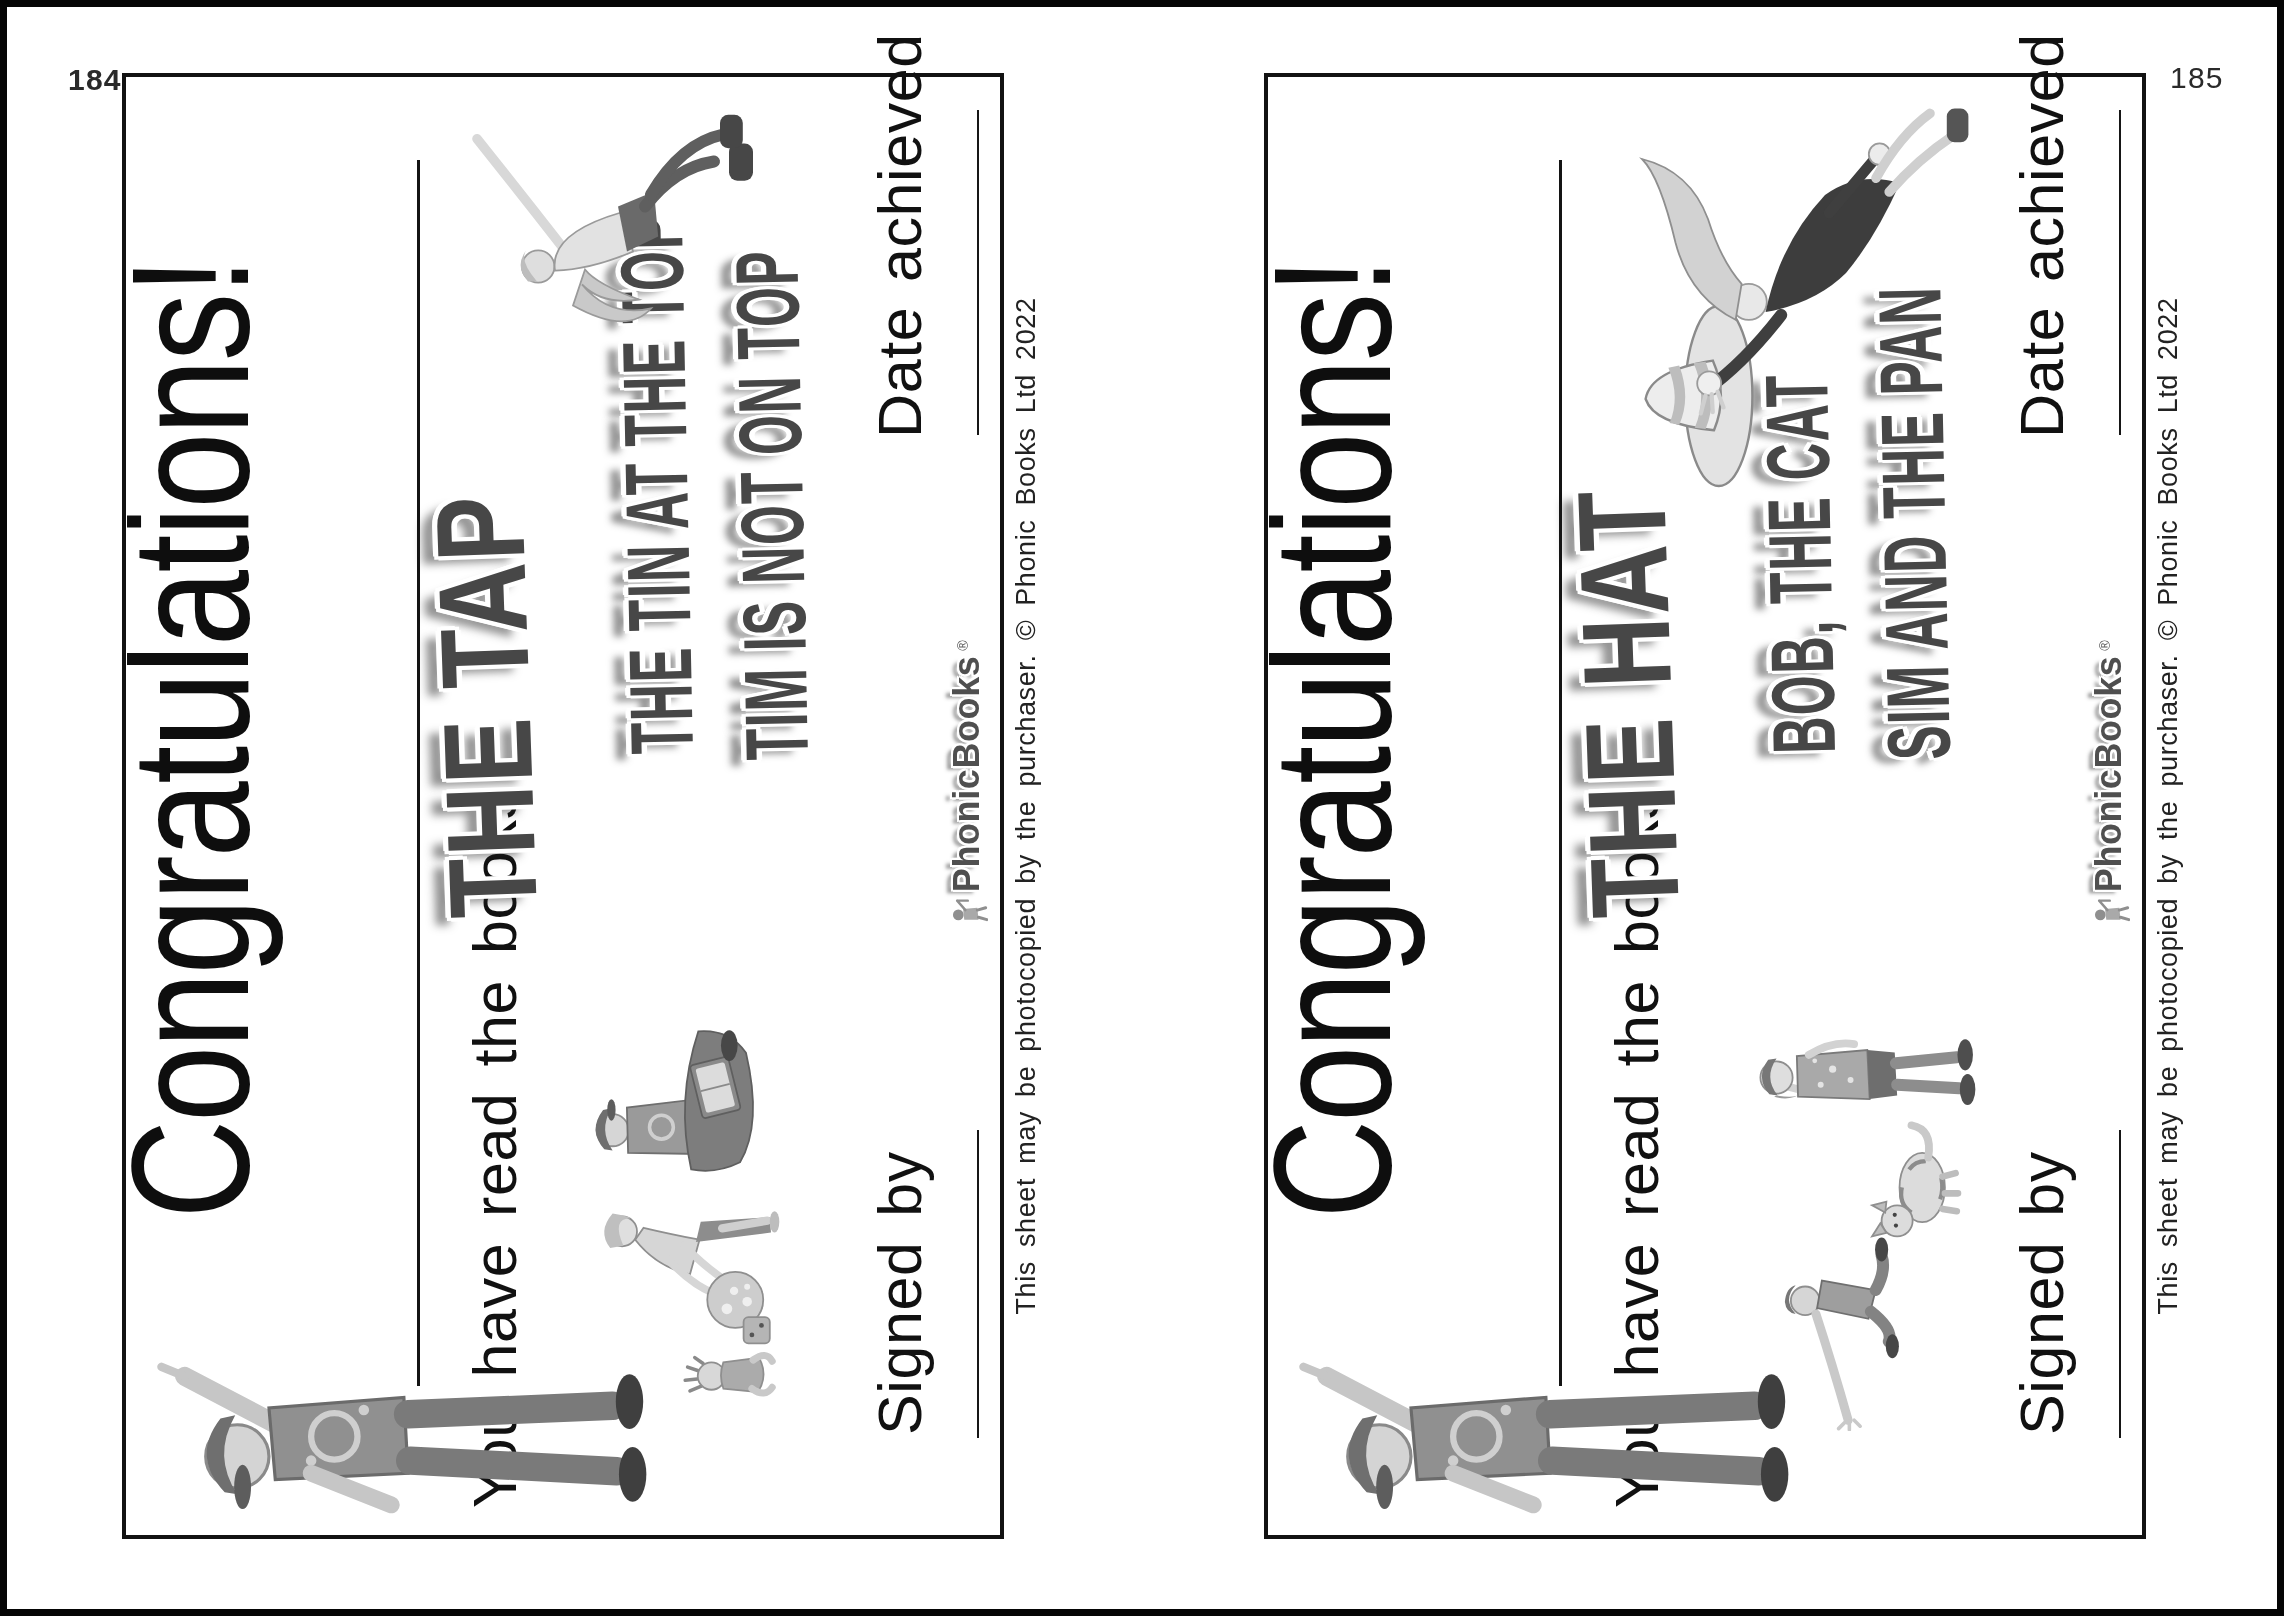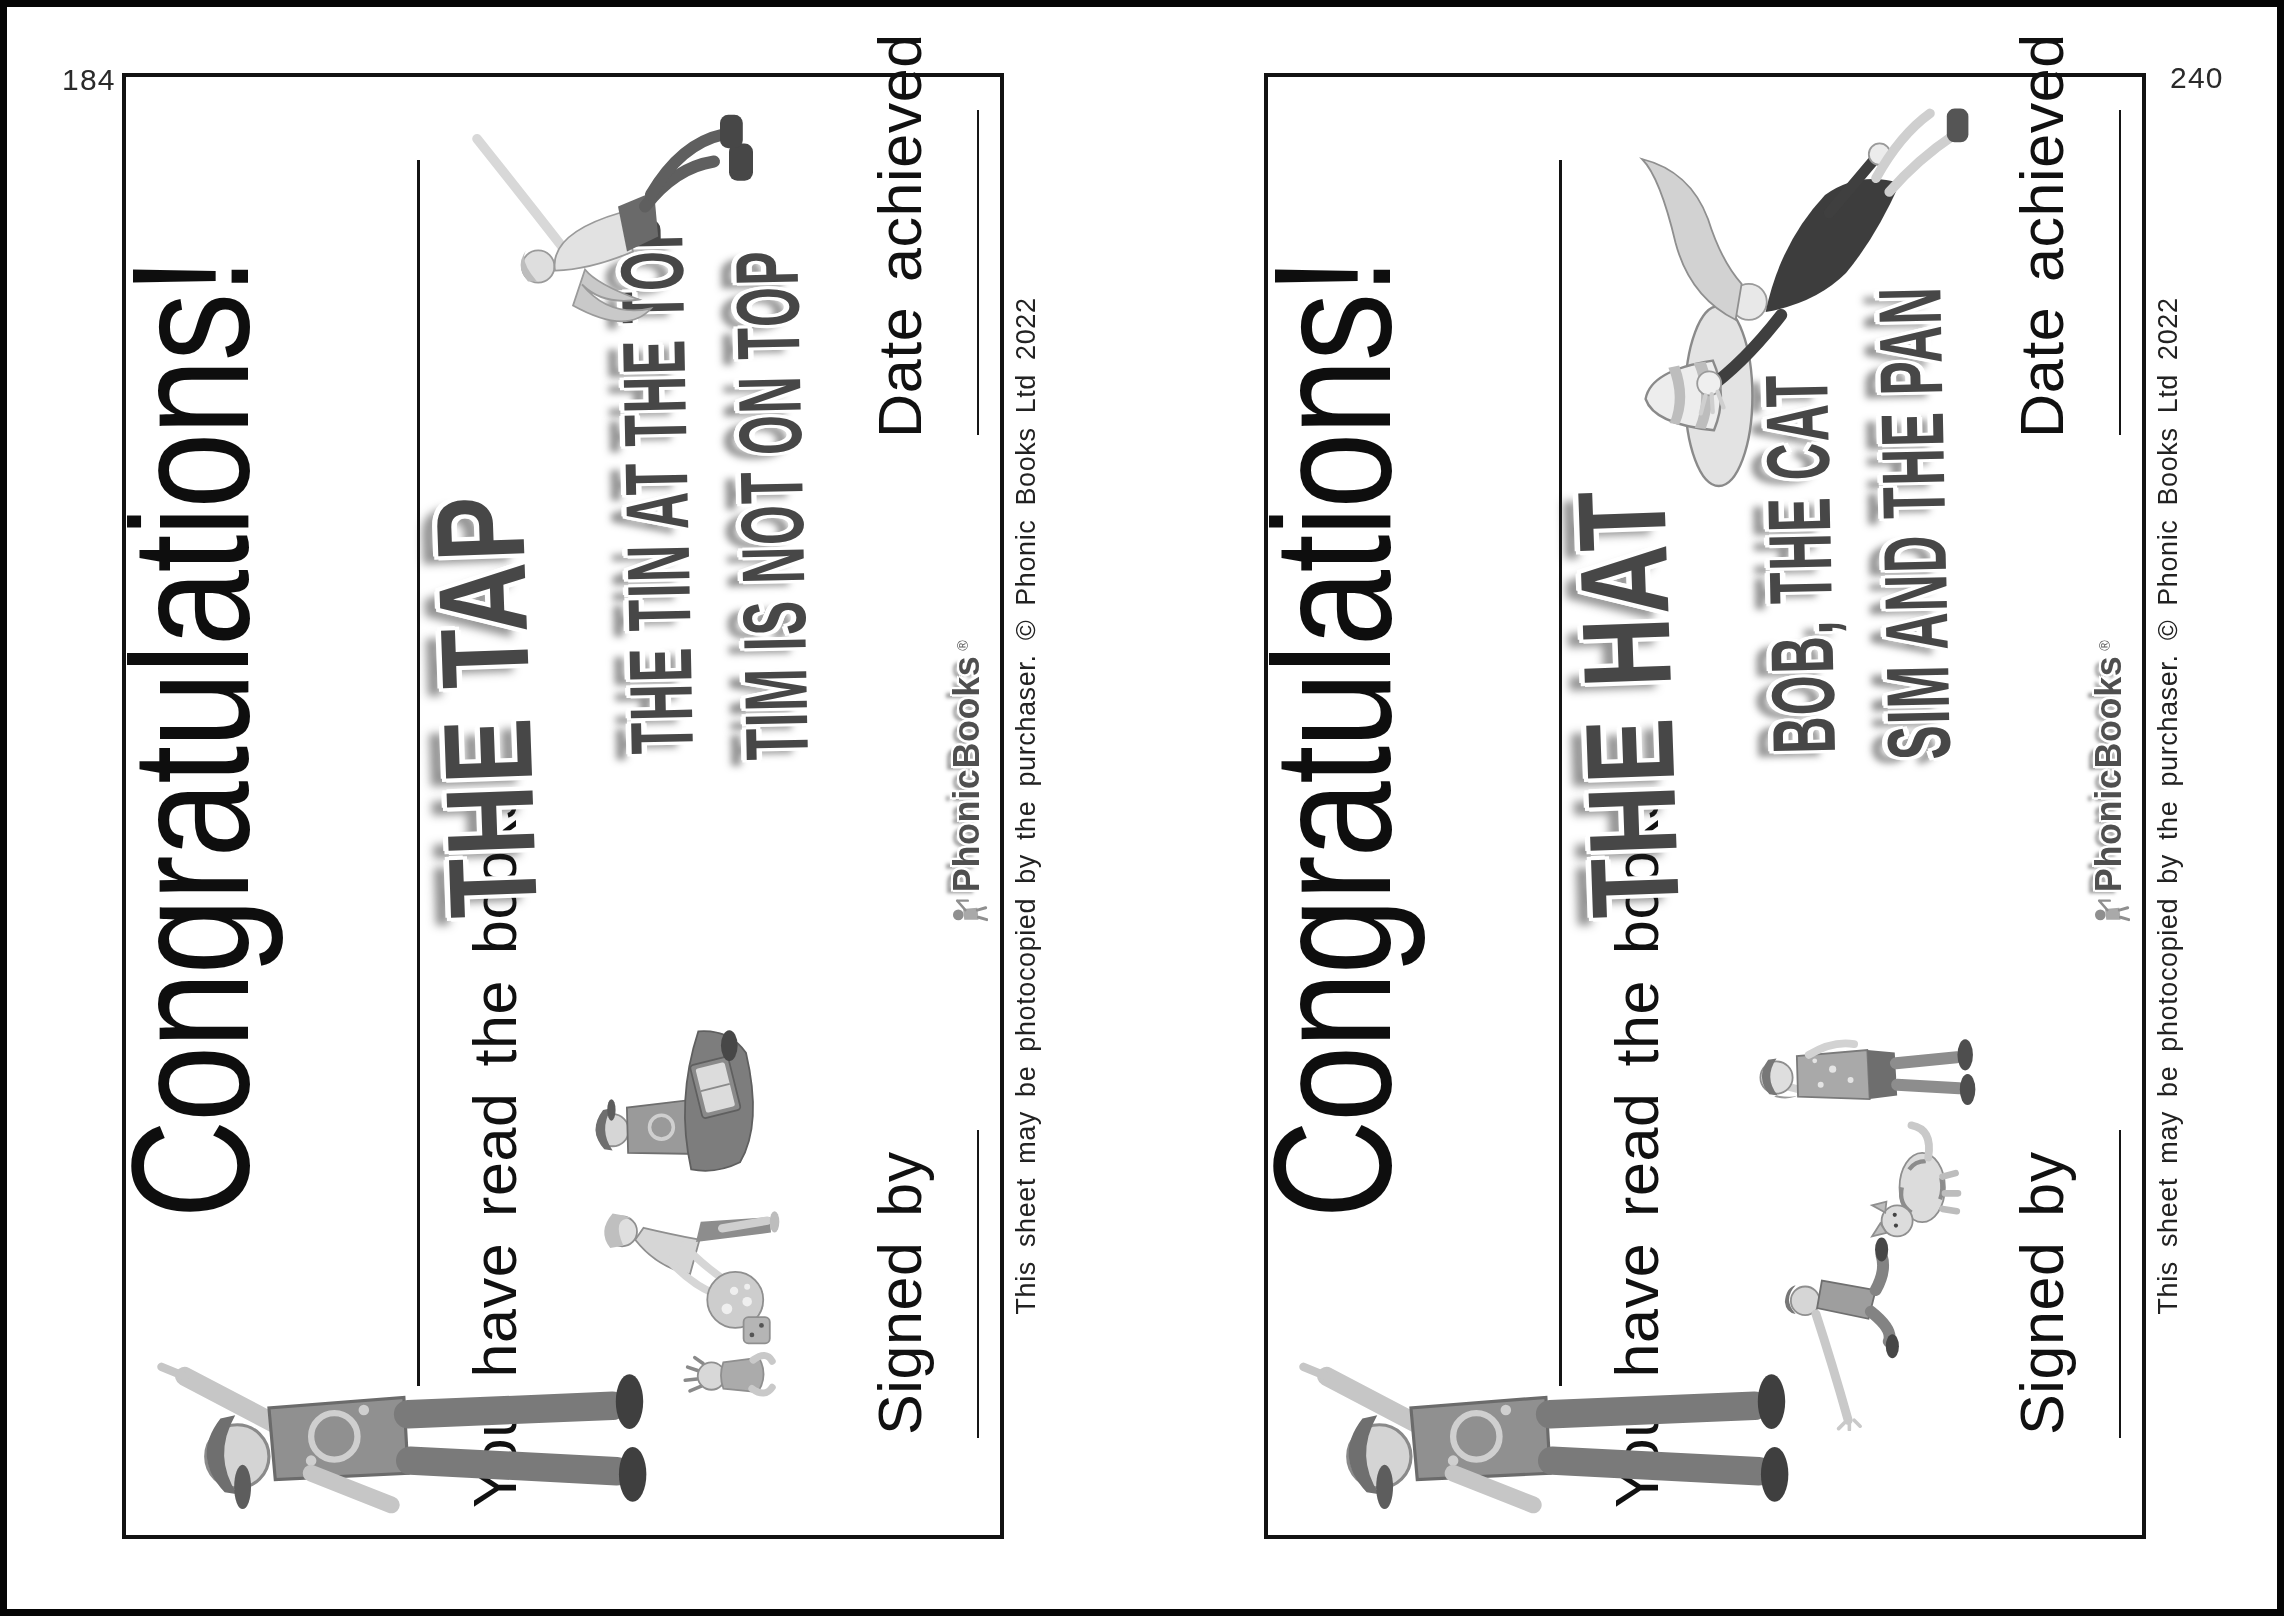--- a/index.html
+++ b/index.html
@@ -2,21 +2,21 @@
 <html style="font-size:9.5px"><head>
 <meta charset="utf-8">
 <style>
   html,body{margin:0;padding:0;background:#888;}
   .stage{position:relative;width:2284px;height:1616px;background:#fff;overflow:hidden;
          font-family:"Liberation Sans",sans-serif;color:#1a1a1a;}
   .scan-border{position:absolute;inset:0;border:7.1px solid #050505;z-index:60;pointer-events:none;}
   .sheet{position:absolute;top:0;width:1142px;height:1616px;background:#fff;}
   .sheet.left{left:0;} .sheet.right{left:1142px;}
   .pagenum{position:absolute;font-size:30px;letter-spacing:1.2px;color:#2a2a2a;z-index:40;}
-  .sheet.left .pagenum{left:62px;top:63px;}
+  .sheet.left .pagenum{left:68px;top:63px;font-weight:bold;}
   .sheet.right .pagenum{left:1028px;top:61px;}
   
   .rot{position:absolute;left:0;top:0;width:1616px;height:1142px;
        transform:translate(0,1616px) rotate(-90deg);transform-origin:0 0;}
   .frame{position:absolute;left:77px;top:122px;width:1466px;height:882px;
          border:4.8px solid #121212;box-sizing:border-box;background:#fff;}
   .cert-title{position:absolute;left:152px;right:18px;top:-19.6px;text-align:center;
          font-size:137px;letter-spacing:-2.4px;line-height:1;white-space:nowrap;color:#0e0e0e;
          transform:scaleY(1.22);transform-origin:center top;}
   .rule{position:absolute;left:149px;top:291px;width:1226px;height:3px;background:#141414;}
@@ -151,21 +151,21 @@
           </svg>
           <div class="logo-text">PhonicBooks</div>
           <div class="logo-reg">®</div>
         </div>
       </div>
       <div class="footer">This sheet may be photocopied by the purchaser. © Phonic Books Ltd 2022</div>
     </div>
   </div>
 
   <div class="sheet right">
-    <div class="pagenum">240</div>
+    <div class="pagenum">185</div>
     <div class="rot">
       <div class="frame">
 
         <div class="cert-title">Congratulations!</div>
         <div class="rule"></div>
         <div class="subtitle">You have read the books</div>
 
         <div class="book-title bt1">THE HAT</div>
         <div class="book-title bt2">BOB, THE CAT</div>
         <div class="book-title bt3">SIM AND THE PAN</div>

